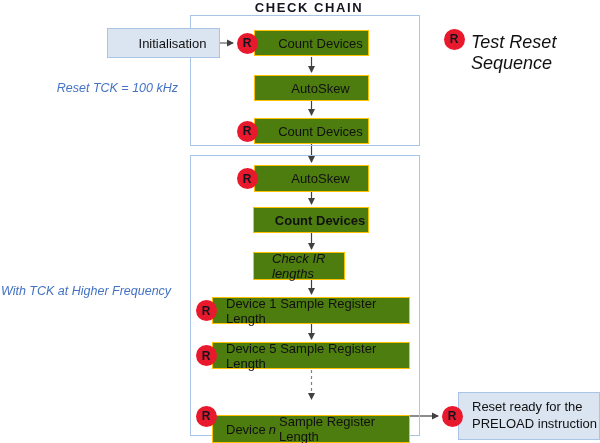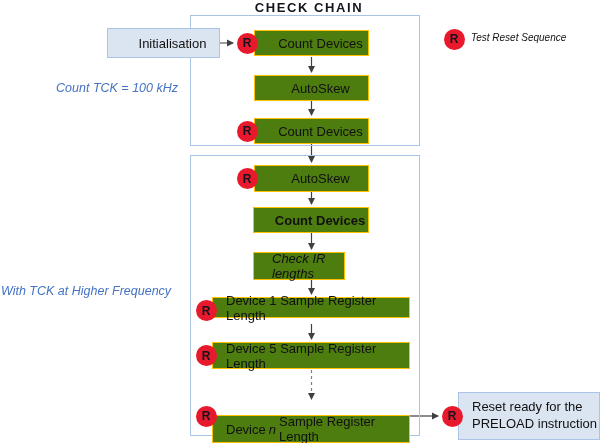--- a/index.html
+++ b/index.html
@@ -35,21 +35,21 @@
     font-size:13px; color:#111;
   }
 
   #box-initialisation { left:65px;  top:28px;  width:113px; height:30px;margin-left:42px; }
   #box-count1   { left:254px; top:30px;  width:115px; height:26px; }
   #box-autoskew1{ left:254px; top:75px;  width:115px; height:26px; }
   #box-count2   { left:254px; top:118px; width:115px; height:26px; }
   #box-autoskew2{ left:254px; top:165px; width:115px; height:27px; }
   #box-count3   { left:253px; top:207px; width:116px; height:26px; font-weight:bold; }
   #box-checkir  { left:253px; top:252px; width:92px; height:28px;font-style:italic; }
-  #box-device1  { left:212px; top:297px; width:198px; height:21px; }
+  #box-device1  { left:212px; top:297px; width:198px; height:27px; }
   #box-device2  { left:212px; top:342px; width:198px; height:27px; }
   #box-devicen  { left:212px; top:402px; width:198px; height:28px;margin-top:13px; }
   #box-chainready {
     left:458px; top:392px; width:142px; height:48px;
     justify-content:flex-start; padding-left:13px; text-align:left; line-height:1.3;
   }
 
   .rbadge {
     position:absolute; width:21px; height:21px; border-radius:50%;
     background:#e8192c;
@@ -60,21 +60,21 @@
   .var-n { font-style:italic; margin:0 3px; }
 
   .blue-note {
     position:absolute; font-size:12.5px; font-style:italic; color:#4472c4;
   }
   #note-low  { left:38px; top:81px; width:140px; text-align:right; }
   #note-high { left:1px;  top:284px; width:180px; text-align:left; }
 
   #legend-label {
     position:absolute; left:471px; top:32px;
-    font-size:10px; font-style:italic; color:#111;
+    font-size:18px; font-style:italic; color:#111;
   }
 
   #arrow-layer { position:absolute; left:0; top:0; width:600px; height:443px; pointer-events:none; }
 </style>
 </head>
 <body>
 
 <div id="canvas">
 
   <svg id="arrow-layer" viewBox="0 0 600 443">
@@ -96,21 +96,21 @@
   </svg>
 
   <div id="diagram-title" class="abs">CHECK CHAIN</div>
 
   <div id="frame-low" class="abs group-frame"></div>
   <div id="frame-high" class="abs group-frame"></div>
 
   <div class="rbadge" style="left:443.5px; top:28.5px;">R</div>
   <div id="legend-label">Test Reset Sequence</div>
 
-  <div id="note-low" class="blue-note">Count TCK = 100 kHz</div>
+  <div id="note-low" class="blue-note">Reset TCK = 100 kHz</div>
   <div id="note-high" class="blue-note">With TCK at Higher Frequency</div>
 
   <div id="box-initialisation" class="abs bluebox">Initialisation</div>
 
   <div id="box-count1" class="abs ybox">Count Devices</div>
   <div id="box-autoskew1" class="abs ybox">AutoSkew</div>
   <div id="box-count2" class="abs ybox">Count Devices</div>
 
   <div id="box-autoskew2" class="abs ybox">AutoSkew</div>
   <div id="box-count3" class="abs ybox">Count Devices</div>

